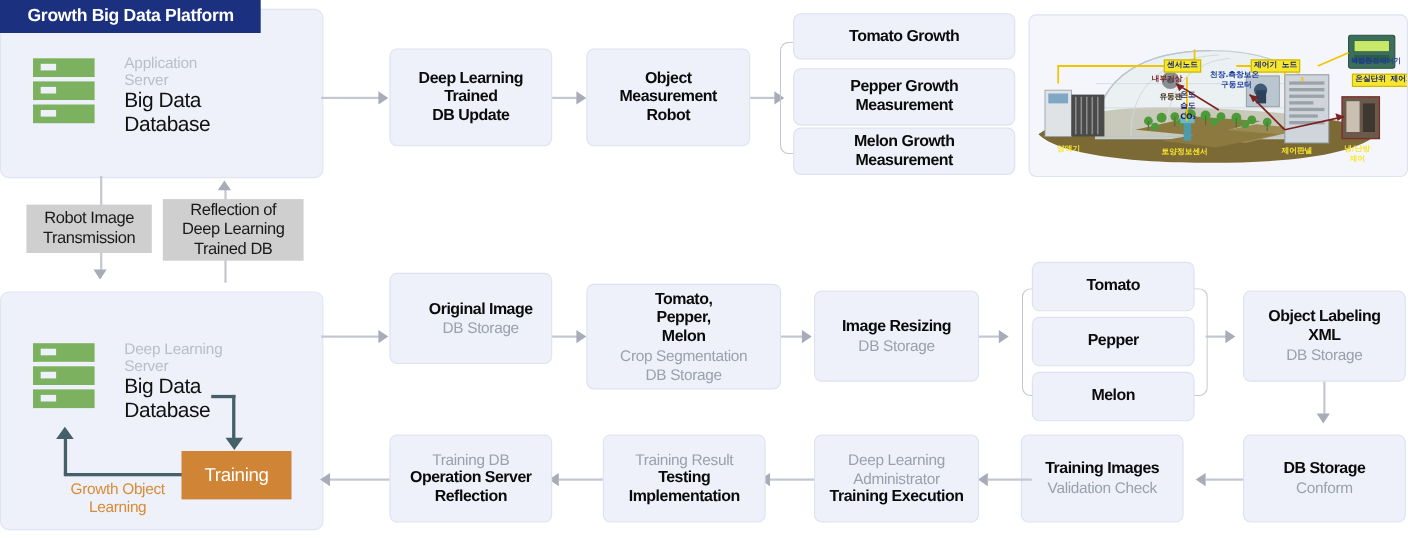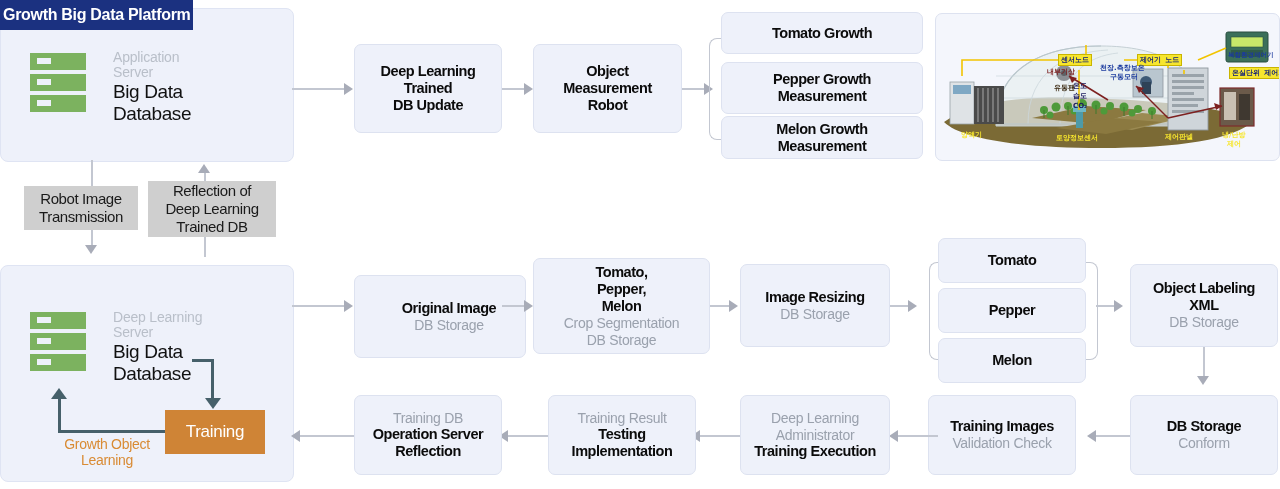--- a/index.html
+++ b/index.html
@@ -21,21 +21,21 @@
     border-radius:8px;
   }
   .panel-title{
     position:absolute;
     background:#1b3180;
     color:#ffffff;
     font-weight:bold;
     font-size:16px;
     letter-spacing:-.3px;
     display:flex;align-items:center;
-    padding:0 3px;
+    padding:0 25px;
     height:30px;
     white-space:nowrap;
     z-index:5;
   }
 
   
   .server-icon{position:absolute;width:56px;height:62px;}
   .rack{position:absolute;left:0;width:56px;height:17px;background:#7cb25f;}
   .rack .led{position:absolute;left:7px;top:4.5px;width:14px;height:6px;background:#eef1fa;}
   .rack-gap{position:absolute;left:4px;width:48px;height:4px;background:#eef1fa;}
@@ -382,21 +382,21 @@
     <div class="kplain" style="left:25px;top:117px;color:#f7e62e;">양액기</div>
     <div class="kplain" style="left:120px;top:120px;color:#f7e62e;">토양정보센서</div>
     <div class="kplain" style="left:229px;top:119px;color:#f7e62e;">제어판넬</div>
     <div class="kplain" style="left:286px;top:117px;color:#f7e62e;">냉/난방</div>
     <div class="kplain" style="left:291px;top:126px;color:#f7e62e;">제어</div>
   </div>
 
   <div class="ln lnh" style="left:292px;top:305px;width:54px;"></div>
   <div class="tri tri-r" style="left:344px;top:300px;"></div>
 
-  <div class="box" style="left:354px;top:275px;width:172px;height:83px;padding-left:24px;">
+  <div class="box" style="left:354px;top:248px;width:148px;height:83px;padding-left:24px;">
     <div class="b">Original Image</div>
     <div class="g">DB Storage</div>
   </div>
 
   <div class="ln lnh" style="left:502px;top:305px;width:26px;"></div>
   <div class="tri tri-r" style="left:524px;top:300px;"></div>
 
   <div class="box" style="left:533px;top:258px;width:177px;height:96px;">
     <div class="b">Tomato,</div>
     <div class="b">Pepper,</div>

